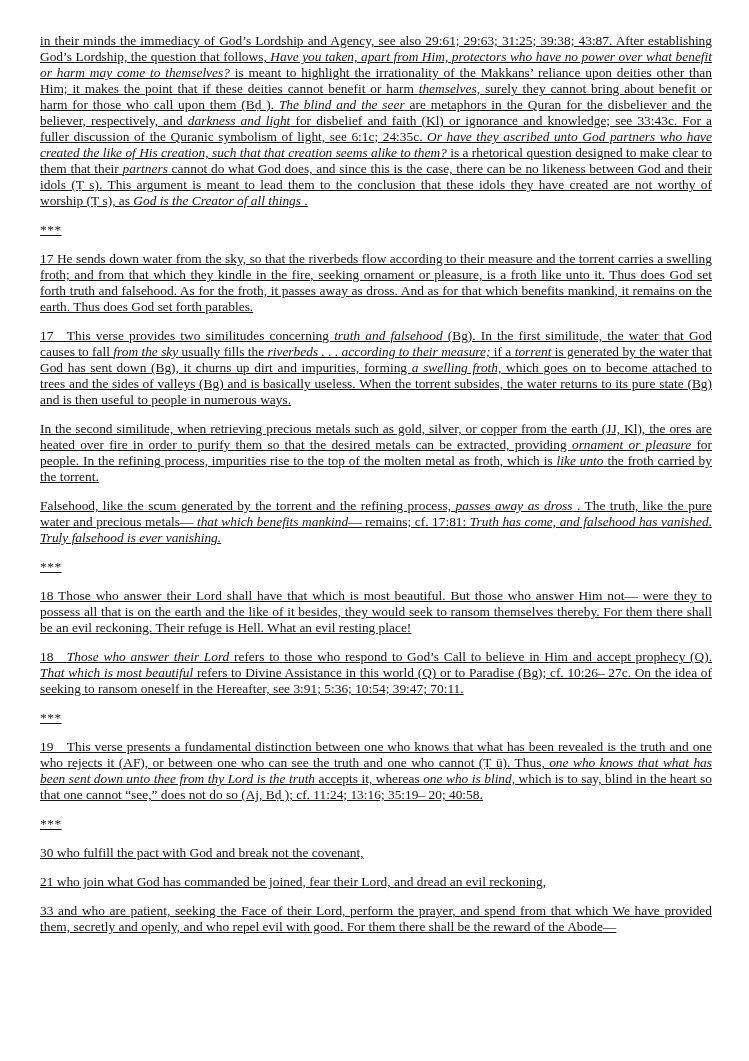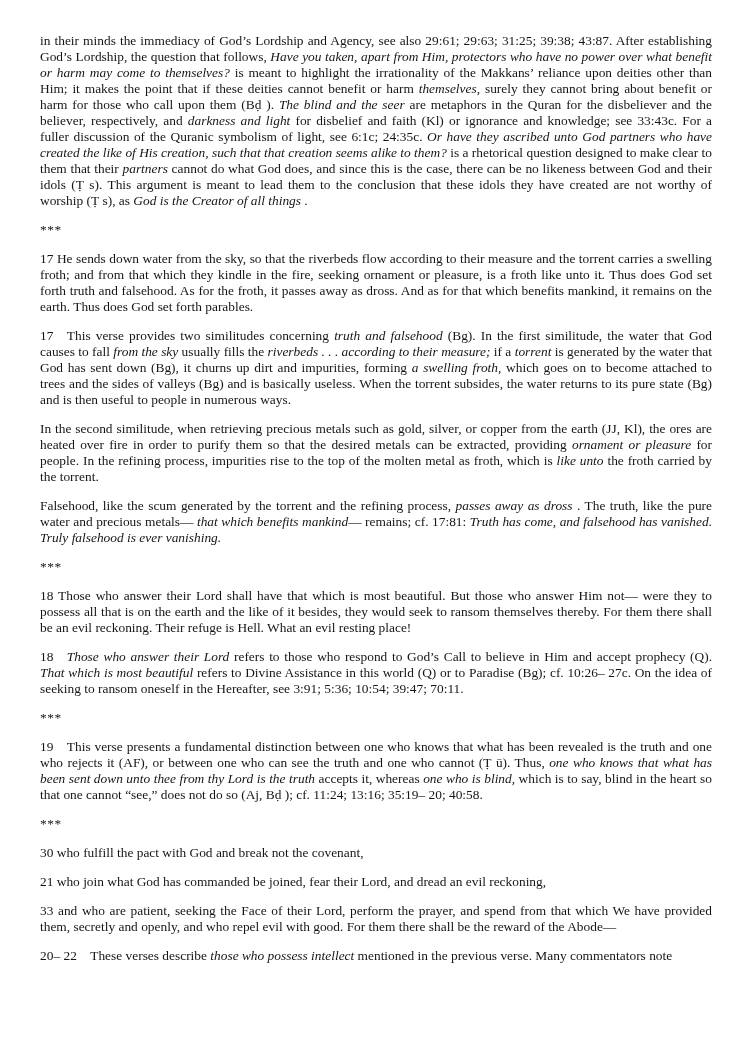--- a/index.html
+++ b/index.html
@@ -13,21 +13,21 @@
   }
   main[data-name="page-content"] {
     box-sizing: border-box;
     width: 749px;
     height: 1061px;
     padding: 33px 37px 0 40px;
     font-size: 13.4px;
     line-height: 16px;
     text-align: justify;
   }
-  main p { margin: 0 0 13px 0; }
+  main p { margin: 0 0 13px 0; text-decoration: underline; }
   main p.separator { text-align: left; letter-spacing: 0.5px; }
   .it { font-style: italic; }
 </style>
 </head>
 <body>
 
 <main data-name="page-content" style="background: rgb(255, 255, 255); color: rgb(21, 21, 21);">
     <p class="commentary" data-name="commentary-paragraph"><span data-name="text-run">in their minds the immediacy of God’s Lordship and Agency, see also 29:61; 29:63; 31:25; 39:38; 43:87. After establishing God’s Lordship, the question that follows, </span><span data-name="scripture-quote-italic-run" class="it">Have you taken, apart from Him, protectors who have no power over what benefit or harm may come to themselves?</span><span data-name="text-run"> is meant to highlight the irrationality of the Makkans’ reliance upon deities other than Him; it makes the point that if these deities cannot benefit or harm </span><span data-name="scripture-quote-italic-run" class="it">themselves,</span><span data-name="text-run"> surely they cannot bring about benefit or harm for those who call upon them (Bḍ ). </span><span data-name="scripture-quote-italic-run" class="it">The blind and the seer</span><span data-name="text-run"> are metaphors in the Quran for the disbeliever and the believer, respectively, and </span><span data-name="scripture-quote-italic-run" class="it">darkness and light</span><span data-name="text-run"> for disbelief and faith (Kl) or ignorance and knowledge; see 33:43c. For a fuller discussion of the Quranic symbolism of light, see 6:1c; 24:35c. </span><span data-name="scripture-quote-italic-run" class="it">Or have they ascribed unto God partners who have created the like of His creation, such that that creation seems alike to them?</span><span data-name="text-run"> is a rhetorical question designed to make clear to them that their </span><span data-name="scripture-quote-italic-run" class="it">partners</span><span data-name="text-run"> cannot do what God does, and since this is the case, there can be no likeness between God and their idols (Ṭ s). This argument is meant to lead them to the conclusion that these idols they have created are not worthy of worship (Ṭ s), as </span><span data-name="scripture-quote-italic-run" class="it">God is the Creator of all things</span><span data-name="text-run"> .</span></p>
     <p class="separator" data-name="section-separator">***</p>
     <p class="verse" data-name="verse-translation-paragraph"><span data-name="text-run">17 He sends down water from the sky, so that the riverbeds flow according to their measure and the torrent carries a swelling froth; and from that which they kindle in the fire, seeking ornament or pleasure, is a froth like unto it. Thus does God set forth truth and falsehood. As for the froth, it passes away as dross. And as for that which benefits mankind, it remains on the earth. Thus does God set forth parables.</span></p>
@@ -36,14 +36,13 @@
     <p class="commentary" data-name="commentary-paragraph"><span data-name="text-run">Falsehood, like the scum generated by the torrent and the refining process, </span><span data-name="scripture-quote-italic-run" class="it">passes away as dross</span><span data-name="text-run"> . The truth, like the pure water and precious metals— </span><span data-name="scripture-quote-italic-run" class="it">that which benefits mankind</span><span data-name="text-run">— remains; cf. 17:81: </span><span data-name="scripture-quote-italic-run" class="it">Truth has come, and falsehood has vanished. Truly falsehood is ever vanishing.</span></p>
     <p class="separator" data-name="section-separator">***</p>
     <p class="verse" data-name="verse-translation-paragraph"><span data-name="text-run">18 Those who answer their Lord shall have that which is most beautiful. But those who answer Him not— were they to possess all that is on the earth and the like of it besides, they would seek to ransom themselves thereby. For them there shall be an evil reckoning. Their refuge is Hell. What an evil resting place!</span></p>
     <p class="commentary" data-name="commentary-paragraph"><span data-name="text-run">18 </span><span data-name="scripture-quote-italic-run" class="it">Those who answer their Lord</span><span data-name="text-run"> refers to those who respond to God’s Call to believe in Him and accept prophecy (Q). </span><span data-name="scripture-quote-italic-run" class="it">That which is most beautiful</span><span data-name="text-run"> refers to Divine Assistance in this world (Q) or to Paradise (Bg); cf. 10:26– 27c. On the idea of seeking to ransom oneself in the Hereafter, see 3:91; 5:36; 10:54; 39:47; 70:11.</span></p>
     <p class="separator" data-name="section-separator">***</p>
     <p class="commentary" data-name="commentary-paragraph"><span data-name="text-run">19 This verse presents a fundamental distinction between one who knows that what has been revealed is the truth and one who rejects it (AF), or between one who can see the truth and one who cannot (Ṭ ū). Thus, </span><span data-name="scripture-quote-italic-run" class="it">one who knows that what has been sent down unto thee from thy Lord is the truth</span><span data-name="text-run"> accepts it, whereas </span><span data-name="scripture-quote-italic-run" class="it">one who is blind,</span><span data-name="text-run"> which is to say, blind in the heart so that one cannot “see,” does not do so (Aj, Bḍ ); cf. 11:24; 13:16; 35:19– 20; 40:58.</span></p>
     <p class="separator" data-name="section-separator">***</p>
     <p class="verse" data-name="verse-translation-paragraph"><span data-name="text-run">30 who fulfill the pact with God and break not the covenant,</span></p>
     <p class="verse" data-name="verse-translation-paragraph"><span data-name="text-run">21 who join what God has commanded be joined, fear their Lord, and dread an evil reckoning,</span></p>
     <p class="verse" data-name="verse-translation-paragraph"><span data-name="text-run">33 and who are patient, seeking the Face of their Lord, perform the prayer, and spend from that which We have provided them, secretly and openly, and who repel evil with good. For them there shall be the reward of the Abode—</span></p>
-    <p class="commentary" data-name="commentary-paragraph"><span data-name="text-run">20– 22 These verses describe </span><span data-name="scripture-quote-italic-run" class="it">those who possess intellect</span><span data-name="text-run"> mentioned in the previous verse. Many commentators note</span></p>
   </main>
 
 </body></html>

